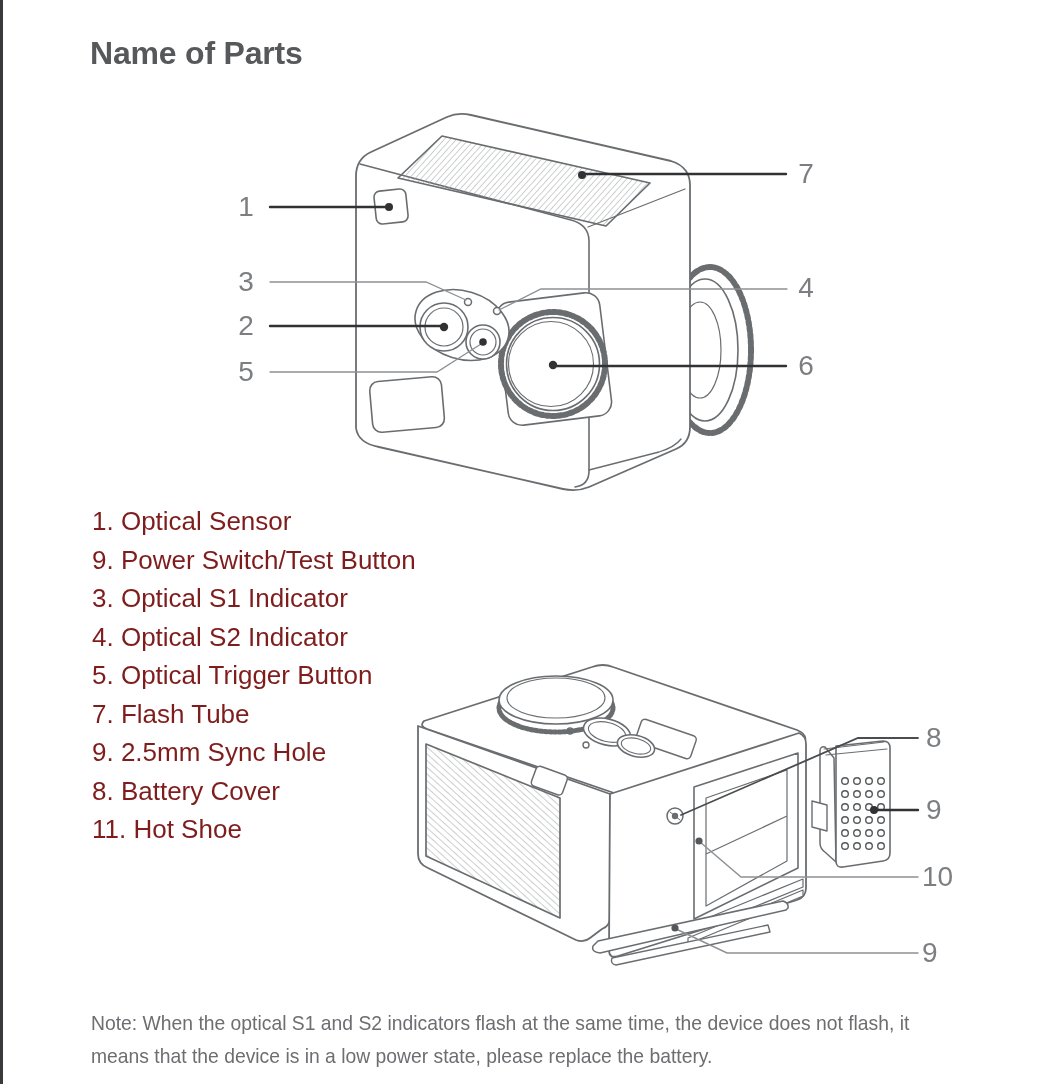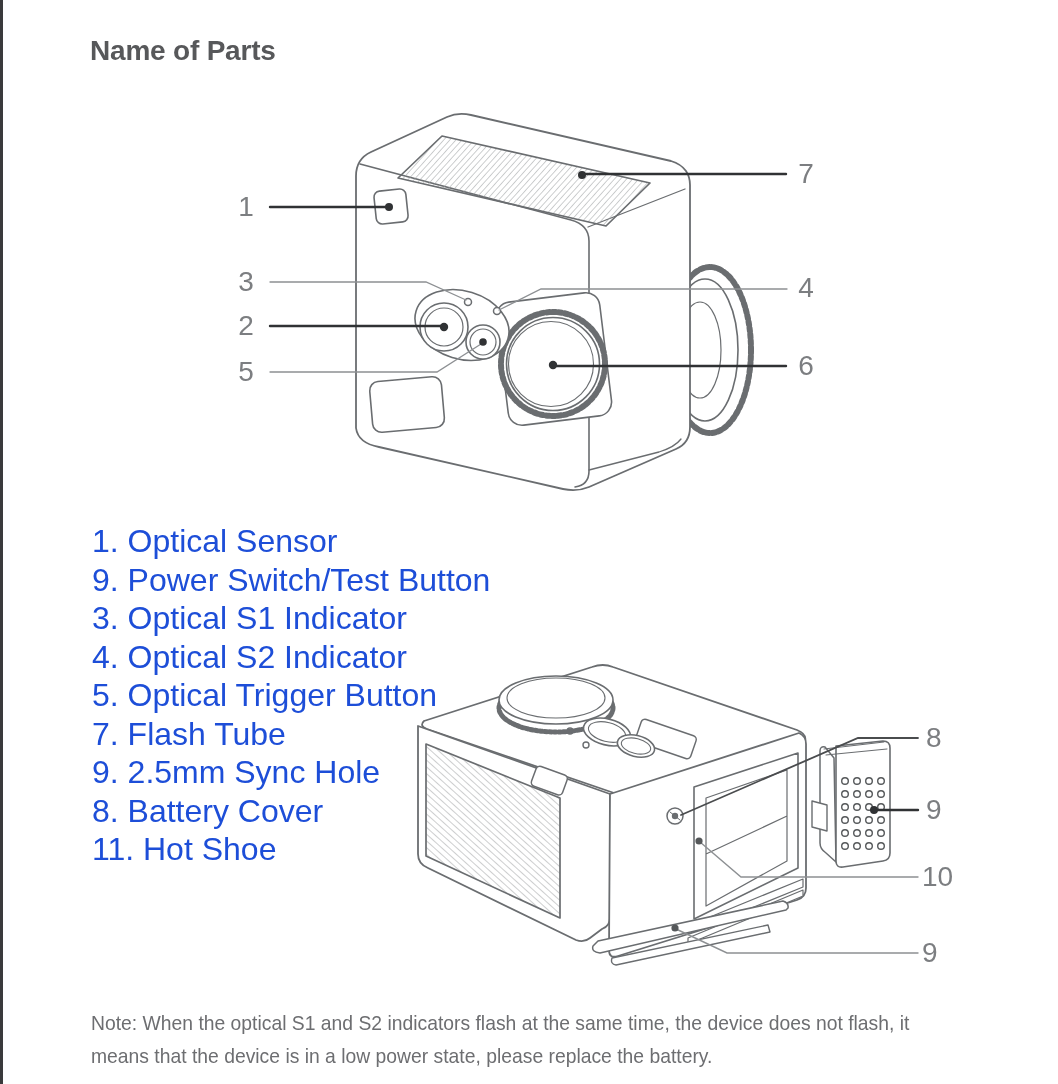--- a/index.html
+++ b/index.html
@@ -1,25 +1,25 @@
 <!DOCTYPE html>
 <html><head>
 <meta charset="utf-8">
 <style>
   html,body{margin:0;padding:0;background:#fff;}
   #page{position:relative;width:1058px;height:1084px;background:#ffffff;overflow:hidden;
         font-family:"Liberation Sans","DejaVu Sans",sans-serif;}
   #left-border{position:absolute;left:0;top:0;width:3px;height:1084px;background:#3a3a3c;}
-  #title{position:absolute;left:90px;top:12px;font-size:28px;line-height:40px;font-weight:700;
+  #title{position:absolute;left:90px;top:12px;font-size:32px;line-height:40px;font-weight:700;
          color:#57585a;letter-spacing:-0.2px;}
   #diagram-svg{position:absolute;left:0;top:0;width:1058px;height:1084px;}
   .callout-num{position:absolute;font-size:28px;line-height:30px;color:#7c7e81;font-weight:400;}
   .c-center{width:32px;text-align:center;}
   .c-left{width:46px;text-align:left;}
-  #parts-list{position:absolute;left:92px;top:502px;font-size:32px;line-height:38.5px;color:#1d4ed8;margin-top:20px;}
+  #parts-list{position:absolute;left:92px;top:502px;font-size:26px;line-height:38.5px;color:#7f1d1d;}
   #note{position:absolute;left:91px;top:1006px;font-size:21px;line-height:33px;color:#6d6e71;
         transform:scaleX(0.92);transform-origin:0 0;white-space:nowrap;}
 </style>
 </head>
 <body>
 
 <div id="page">
 
   <div id="left-border"></div>
 

